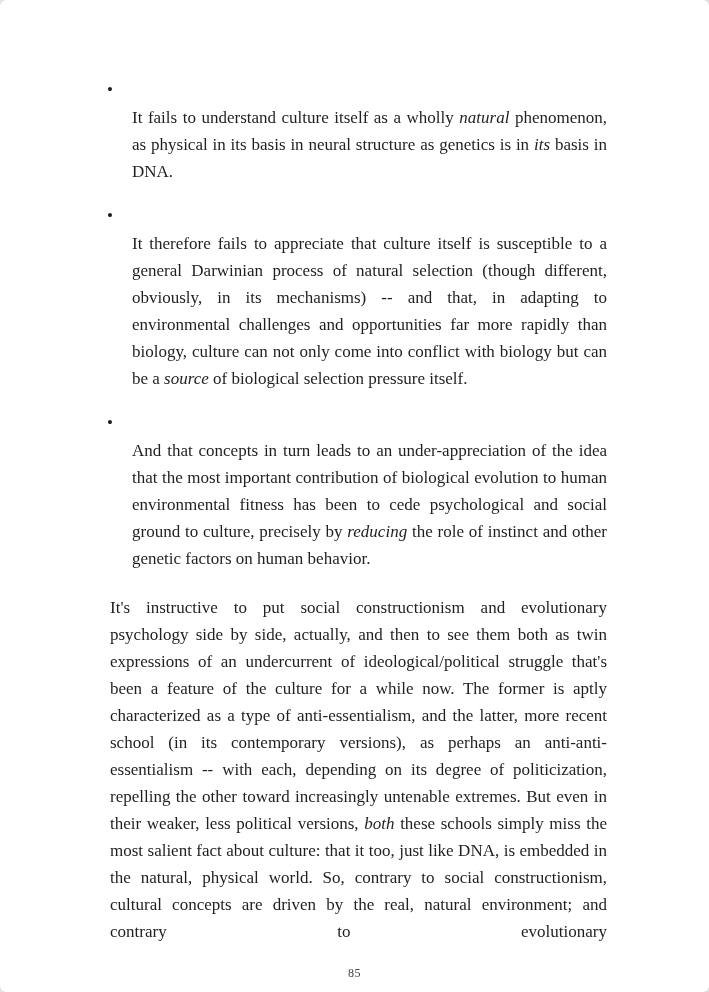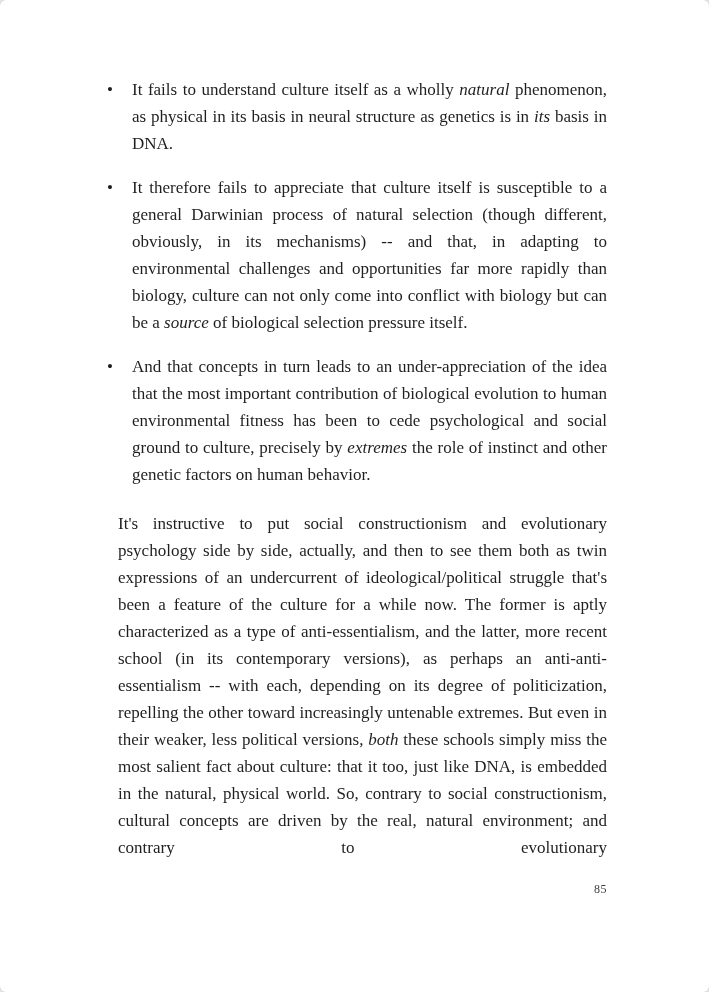--- a/index.html
+++ b/index.html
@@ -35,32 +35,33 @@
   .bullet-marker {
     flex: 0 0 30px;
     width: 30px;
     padding-left: 5px;
     box-sizing: border-box;
     color: #1f1f1f;
   }
   .bullet-text {
     flex: 1 1 auto;
     text-align: justify;
+    margin-top: 28px;
   }
   .body-paragraph {
-    margin: 22px 0 0 16px;
+    margin: 22px 0 0 8px;
     text-align: justify;
     text-align-last: justify;
   }
   em {
     font-style: italic;
   }
   .page-footer {
     margin-top: 13px;
-    text-align: right;
+    text-align: center;
   }
   .page-number {
     font-size: 12px;
     color: #3f3f3f;
     letter-spacing: 0.5px;
   }
 </style>
 </head>
 <body>
 
@@ -70,21 +71,21 @@
     <li class="bullet-item">
       <span class="bullet-marker">•</span>
       <div class="bullet-text"><span>It fails to understand culture itself as a wholly </span><em>natural</em><span> phenomenon, as physical in its basis in neural structure as genetics is in </span><em>its</em><span> basis in DNA.</span></div>
     </li>
     <li class="bullet-item">
       <span class="bullet-marker">•</span>
       <div class="bullet-text"><span>It therefore fails to appreciate that culture itself is susceptible to a general Darwinian process of natural selection (though different, obviously, in its mechanisms) -- and that, in adapting to environmental challenges and opportunities far more rapidly than biology, culture can not only come into conflict with biology but can be a </span><em>source</em><span> of biological selection pressure itself.</span></div>
     </li>
     <li class="bullet-item">
       <span class="bullet-marker">•</span>
-      <div class="bullet-text"><span>And that concepts in turn leads to an under-appreciation of the idea that the most important contribution of biological evolution to human environmental fitness has been to cede psychological and social ground to culture, precisely by </span><em>extremes</em><span> the role of instinct and other genetic factors on human behavior.</span></div>
+      <div class="bullet-text"><span>And that concepts in turn leads to an under-appreciation of the idea that the most important contribution of biological evolution to human environmental fitness has been to cede psychological and social ground to culture, precisely by </span><em>reducing</em><span> the role of instinct and other genetic factors on human behavior.</span></div>
     </li>
   </ul>
 
   <p class="body-paragraph"><span>It's instructive to put social constructionism and evolutionary psychology side by side, actually, and then to see them both as twin expressions of an undercurrent of ideological/political struggle that's been a feature of the culture for a while now. The former is aptly characterized as a type of anti-essentialism, and the latter, more recent school (in its contemporary versions), as perhaps an anti-anti-essentialism -- with each, depending on its degree of politicization, repelling the other toward increasingly untenable extremes. But even in their weaker, less political versions, </span><em>both</em><span> these schools simply miss the most salient fact about culture: that it too, just like DNA, is embedded in the natural, physical world. So, contrary to social constructionism, cultural concepts are driven by the real, natural environment; and contrary to evolutionary</span></p>
 
   <div class="page-footer">
     <span class="page-number">85</span>
   </div>
 
 </div>

